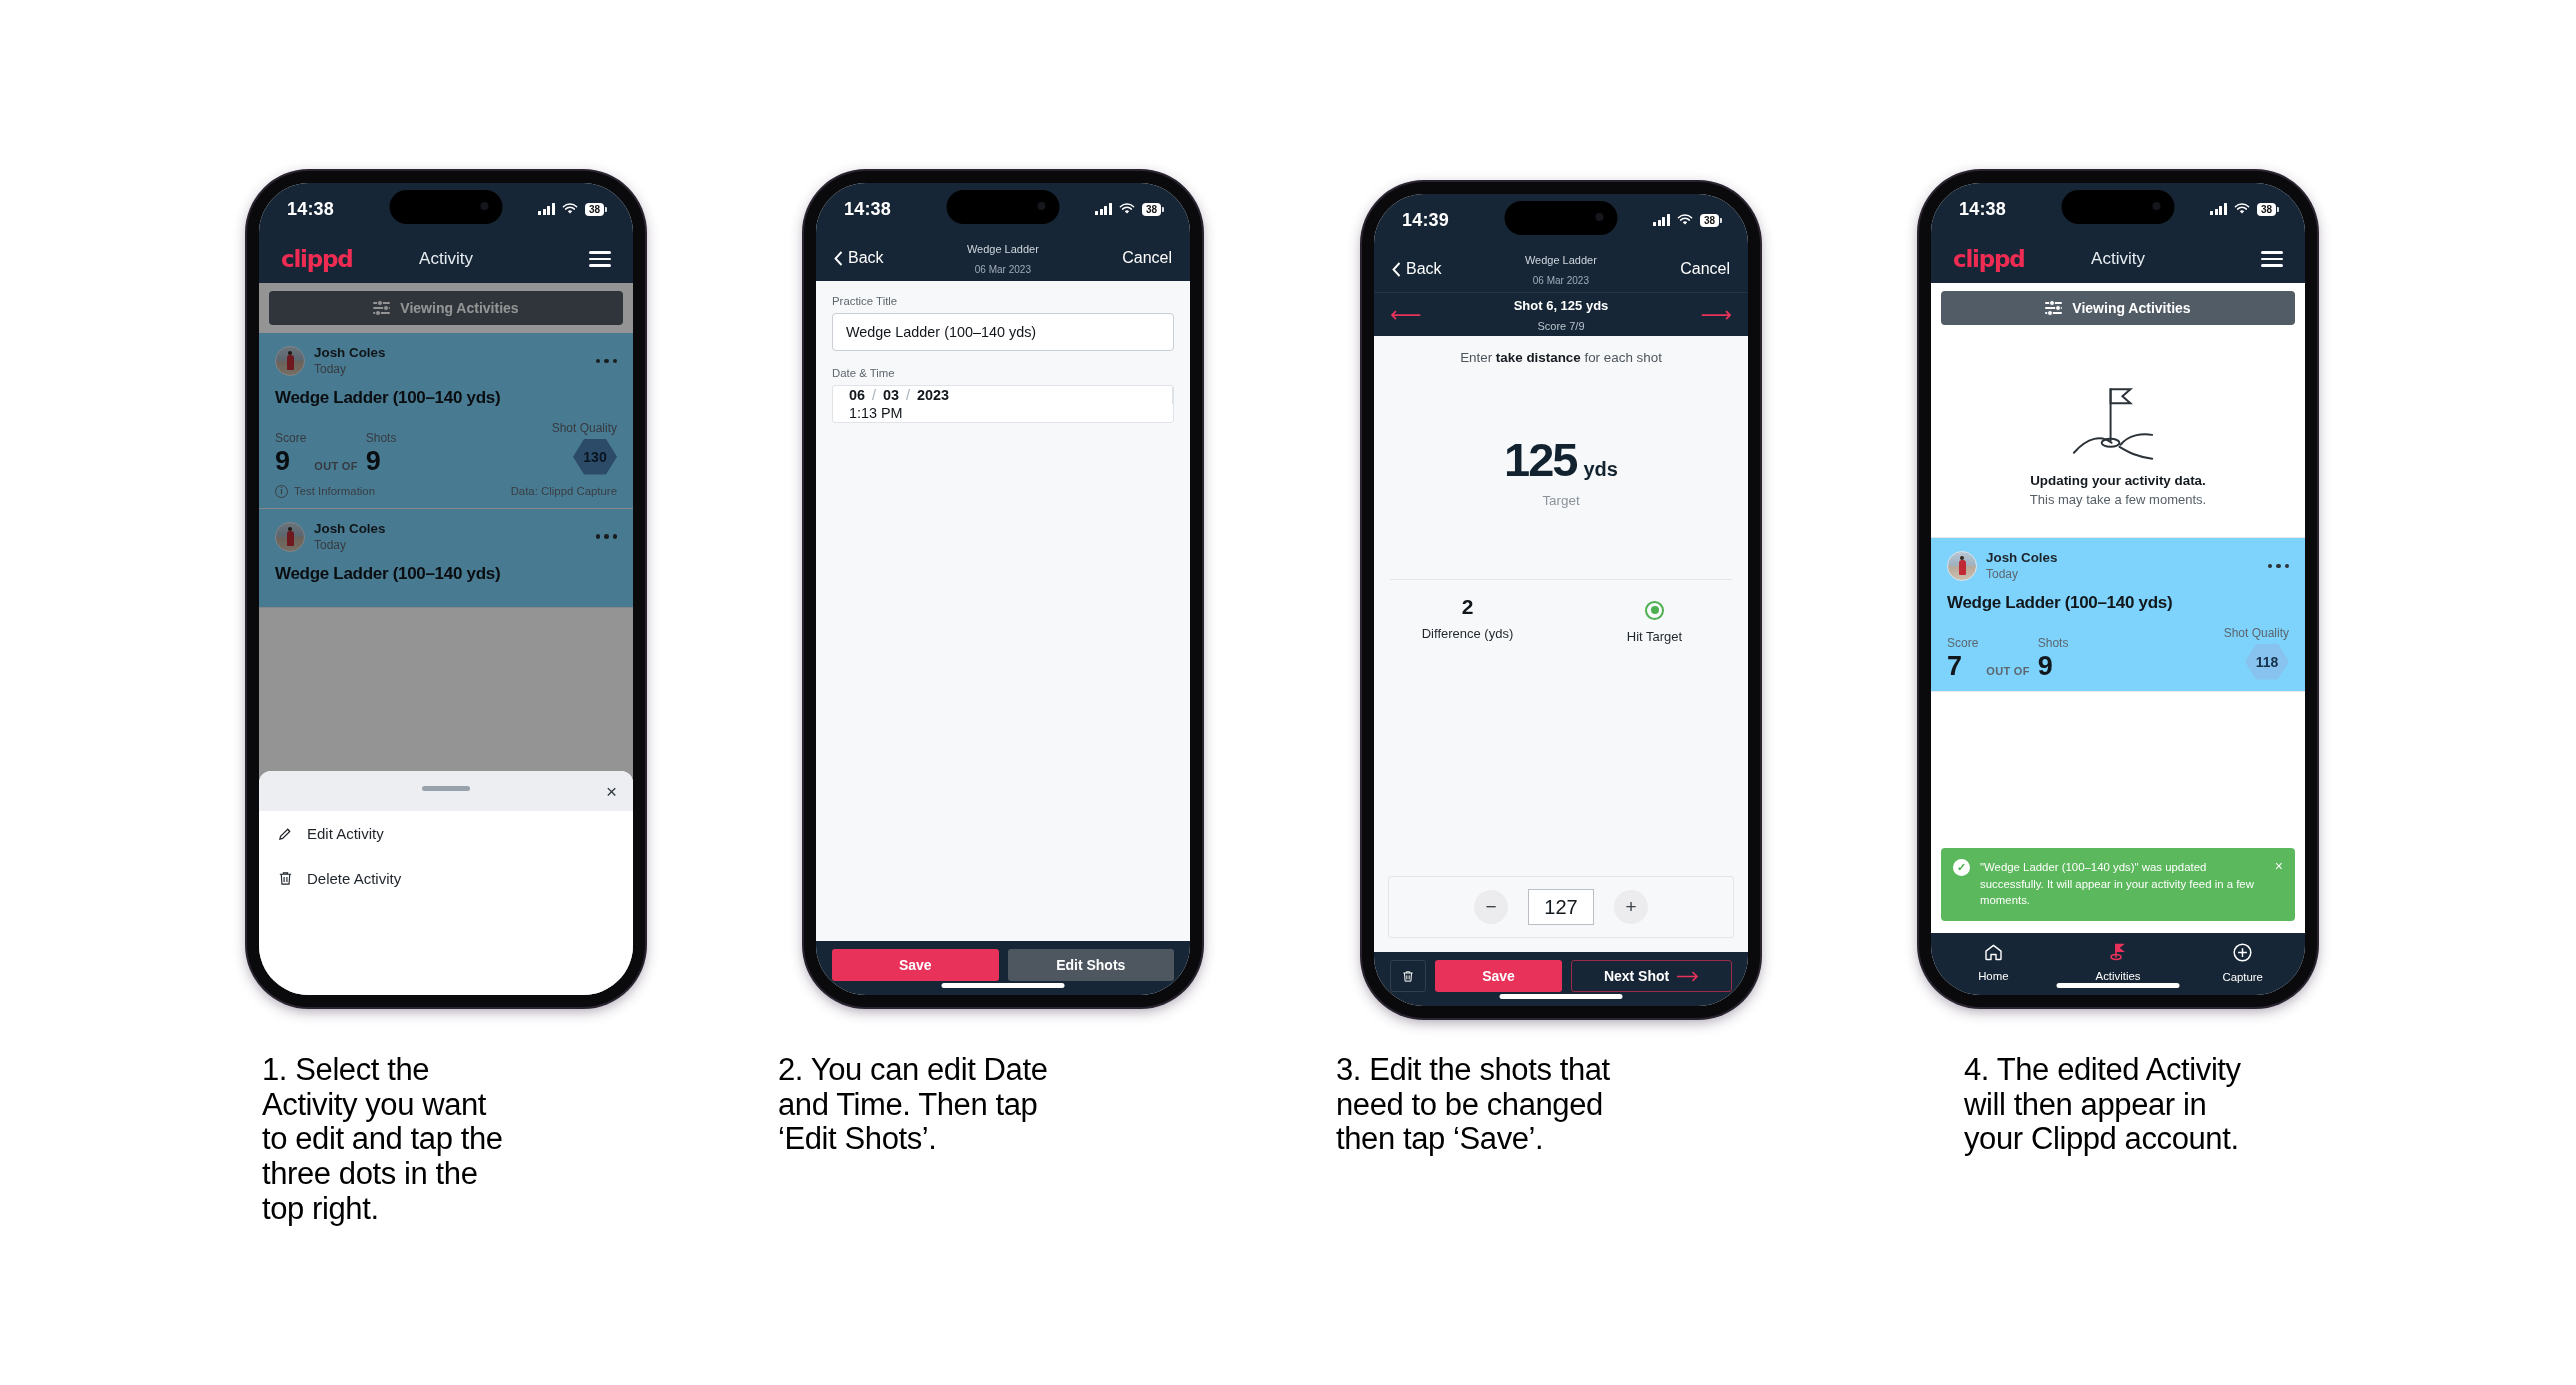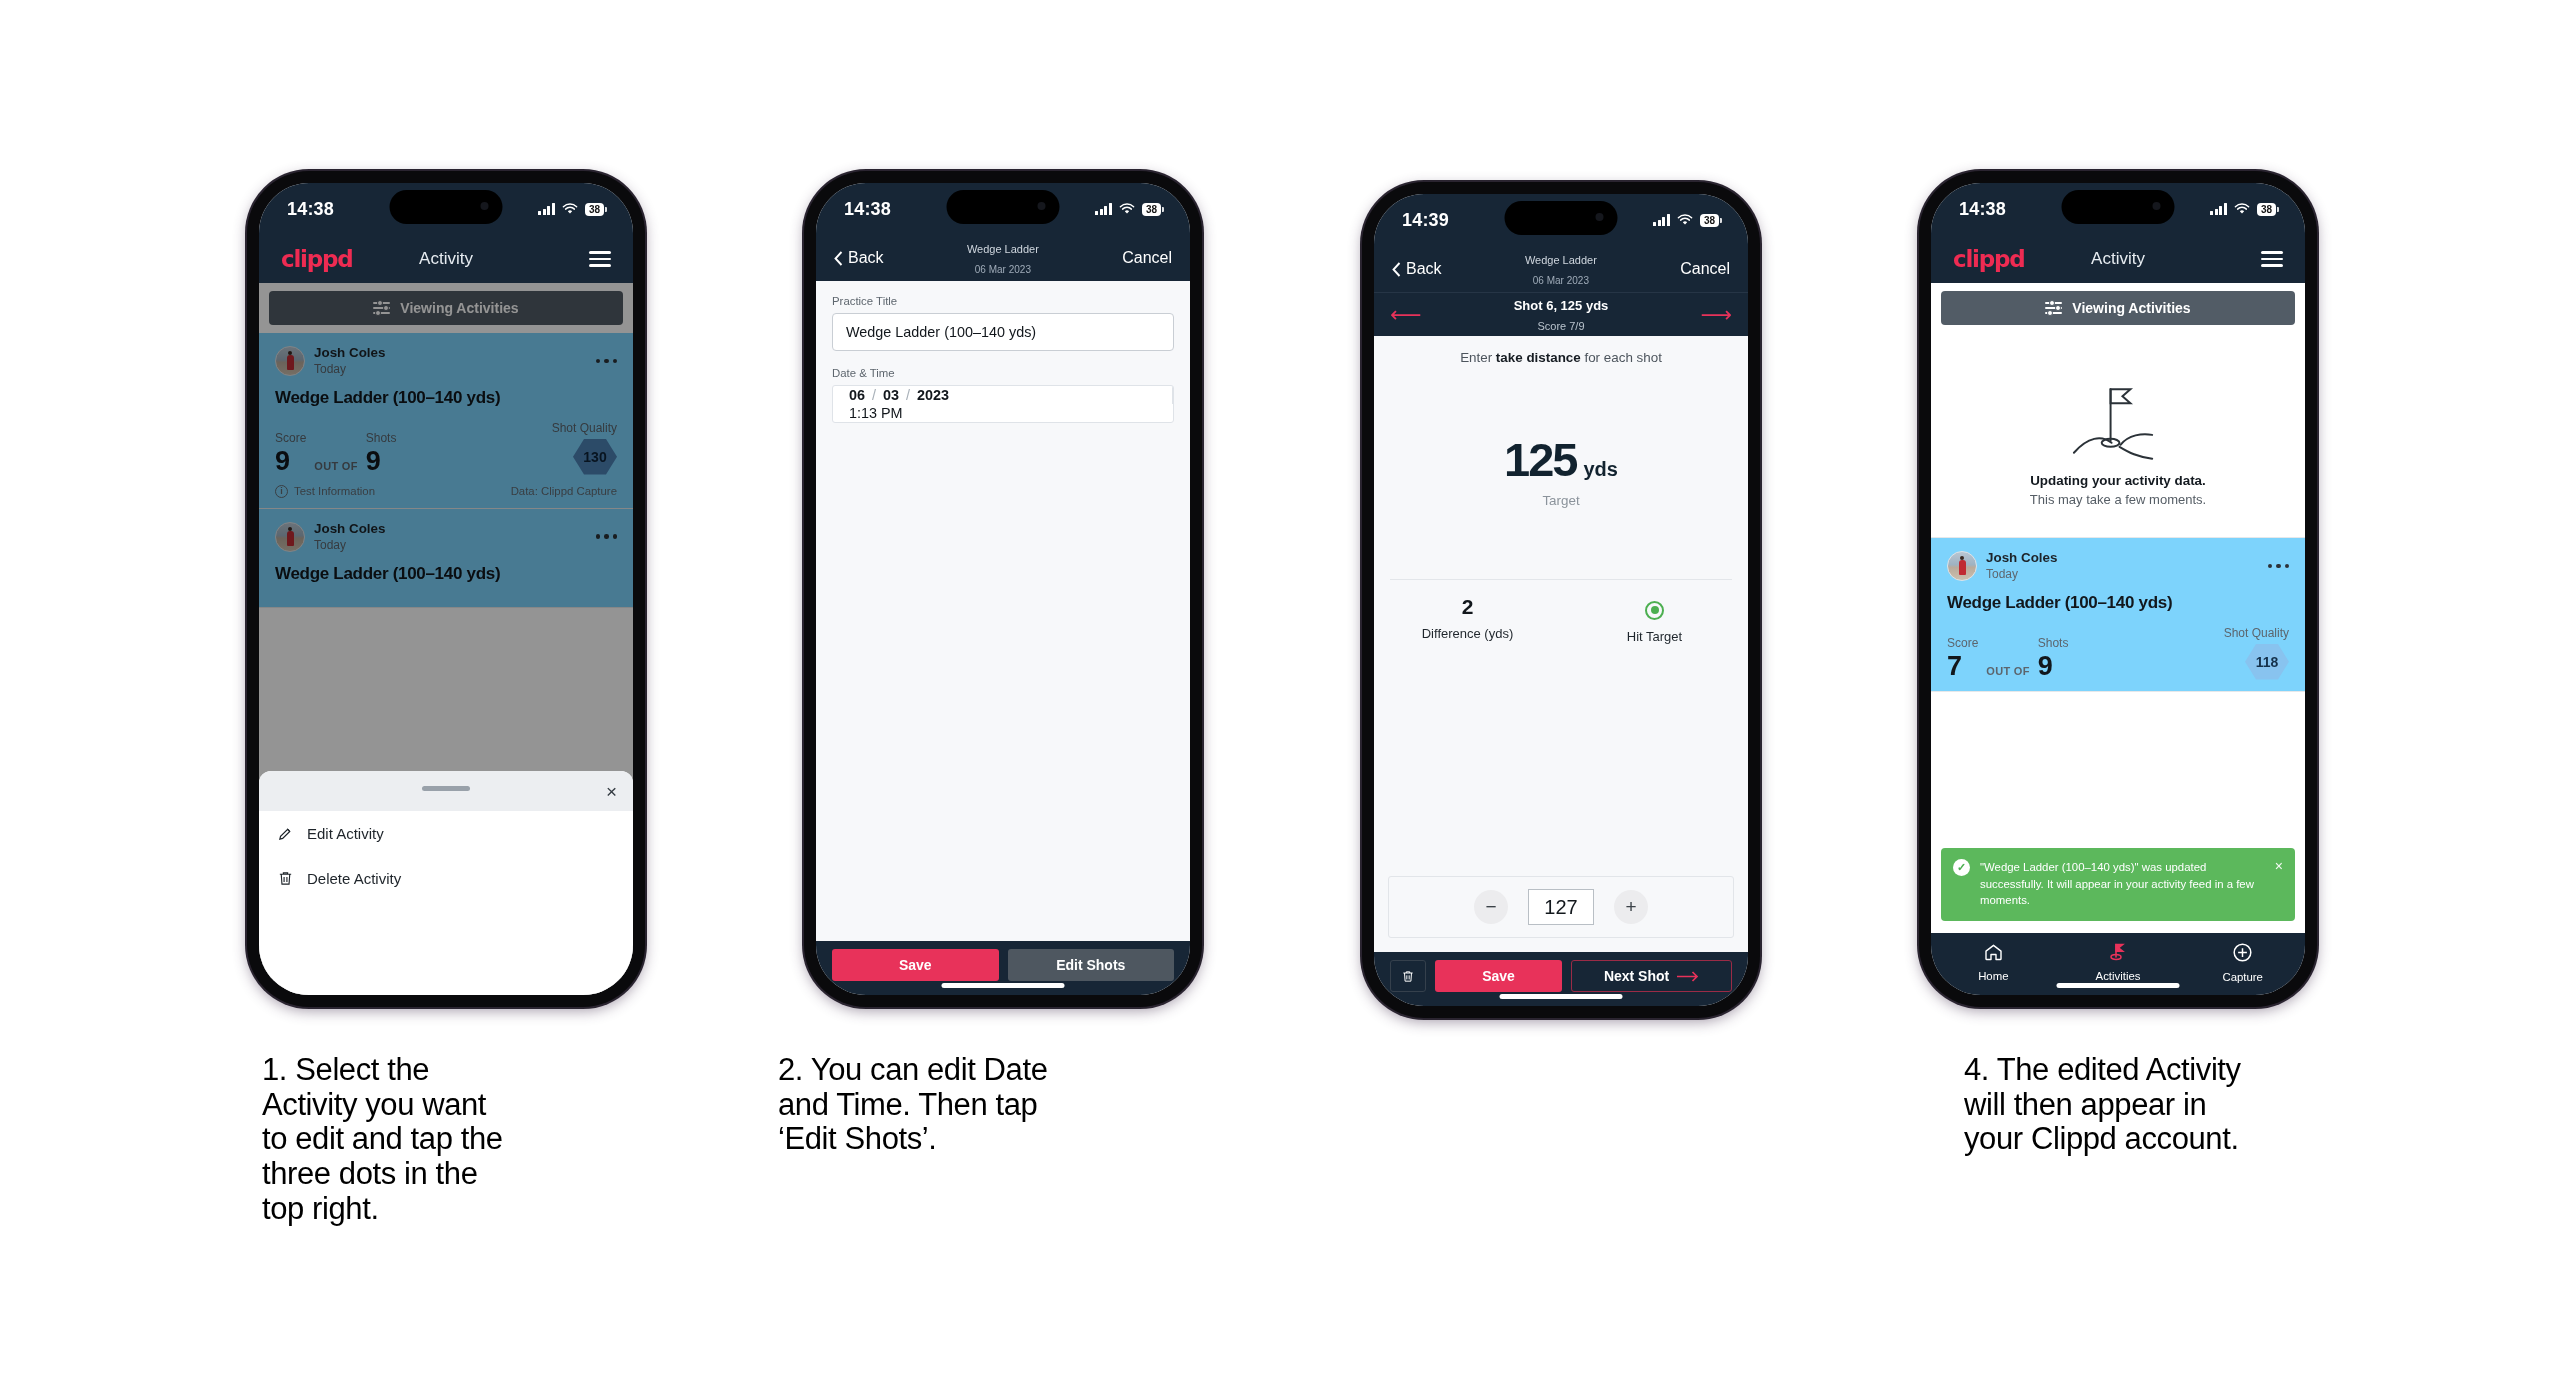--- a/index.html
+++ b/index.html
@@ -643,18 +643,21 @@
   </div>
 
   <div class="caption" style="left:262px; top:1053px; width:468px;">1. Select the
 Activity you want
 to edit and tap the
 three dots in the
 top right.</div>
   <div class="caption" style="left:778px; top:1053px; width:468px;">2. You can edit Date
 and Time. Then tap
 ‘Edit Shots’.</div>
+  <div class="caption" style="left:1336px; top:1053px; width:478px;">3. Edit the shots that
+need to be changed
+then tap ‘Save’.</div>
   <div class="caption" style="left:1964px; top:1053px; width:488px;">4. The edited Activity
 will then appear in
 your Clippd account.</div>
 
 </div>
 
 
 </body></html>

